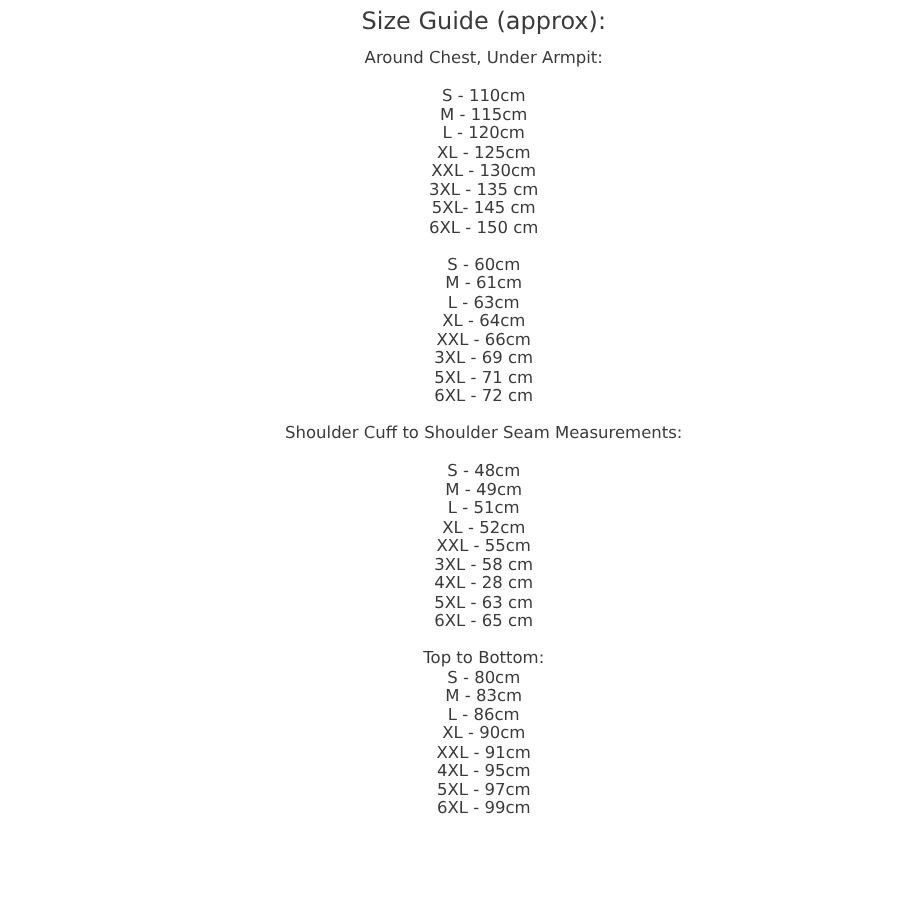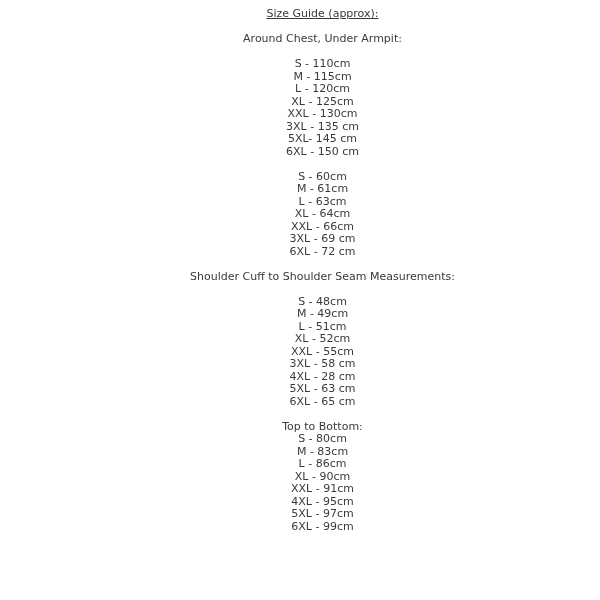--- a/index.html
+++ b/index.html
@@ -17,24 +17,23 @@
     overflow: hidden;
   }
   .page {
     box-sizing: border-box;
     width: 600px;
     height: 600px;
     padding: 8px 0 0 45px; 
     text-align: center;
   }
   .page-title {
-    text-decoration: underline;
     margin: 0 0 12.5px 0;
     font-weight: normal;
-    font-size: 11px;
+    font-size: 16px;
   }
   .section {
     margin-top: 12.5px;
     text-align: center;
   }
   .sec-header {
     margin: 0;
   }
   .section.gap-below-header .sec-header {
     margin-bottom: 12.5px;
@@ -62,20 +61,21 @@
     <div class="size-row">6XL - 150 cm</div>
   </div>
 
   <div class="section">
     <div class="size-row">S - 60cm</div>
     <div class="size-row">M - 61cm</div>
     <div class="size-row">L - 63cm</div>
     <div class="size-row">XL - 64cm</div>
     <div class="size-row">XXL - 66cm</div>
     <div class="size-row">3XL - 69 cm</div>
+    <div class="size-row">5XL - 71 cm</div>
     <div class="size-row">6XL - 72 cm</div>
   </div>
 
   <div class="section gap-below-header">
     <div class="sec-header">Shoulder Cuff to Shoulder Seam Measurements:</div>
     <div class="size-row">S - 48cm</div>
     <div class="size-row">M - 49cm</div>
     <div class="size-row">L - 51cm</div>
     <div class="size-row">XL - 52cm</div>
     <div class="size-row">XXL - 55cm</div>

